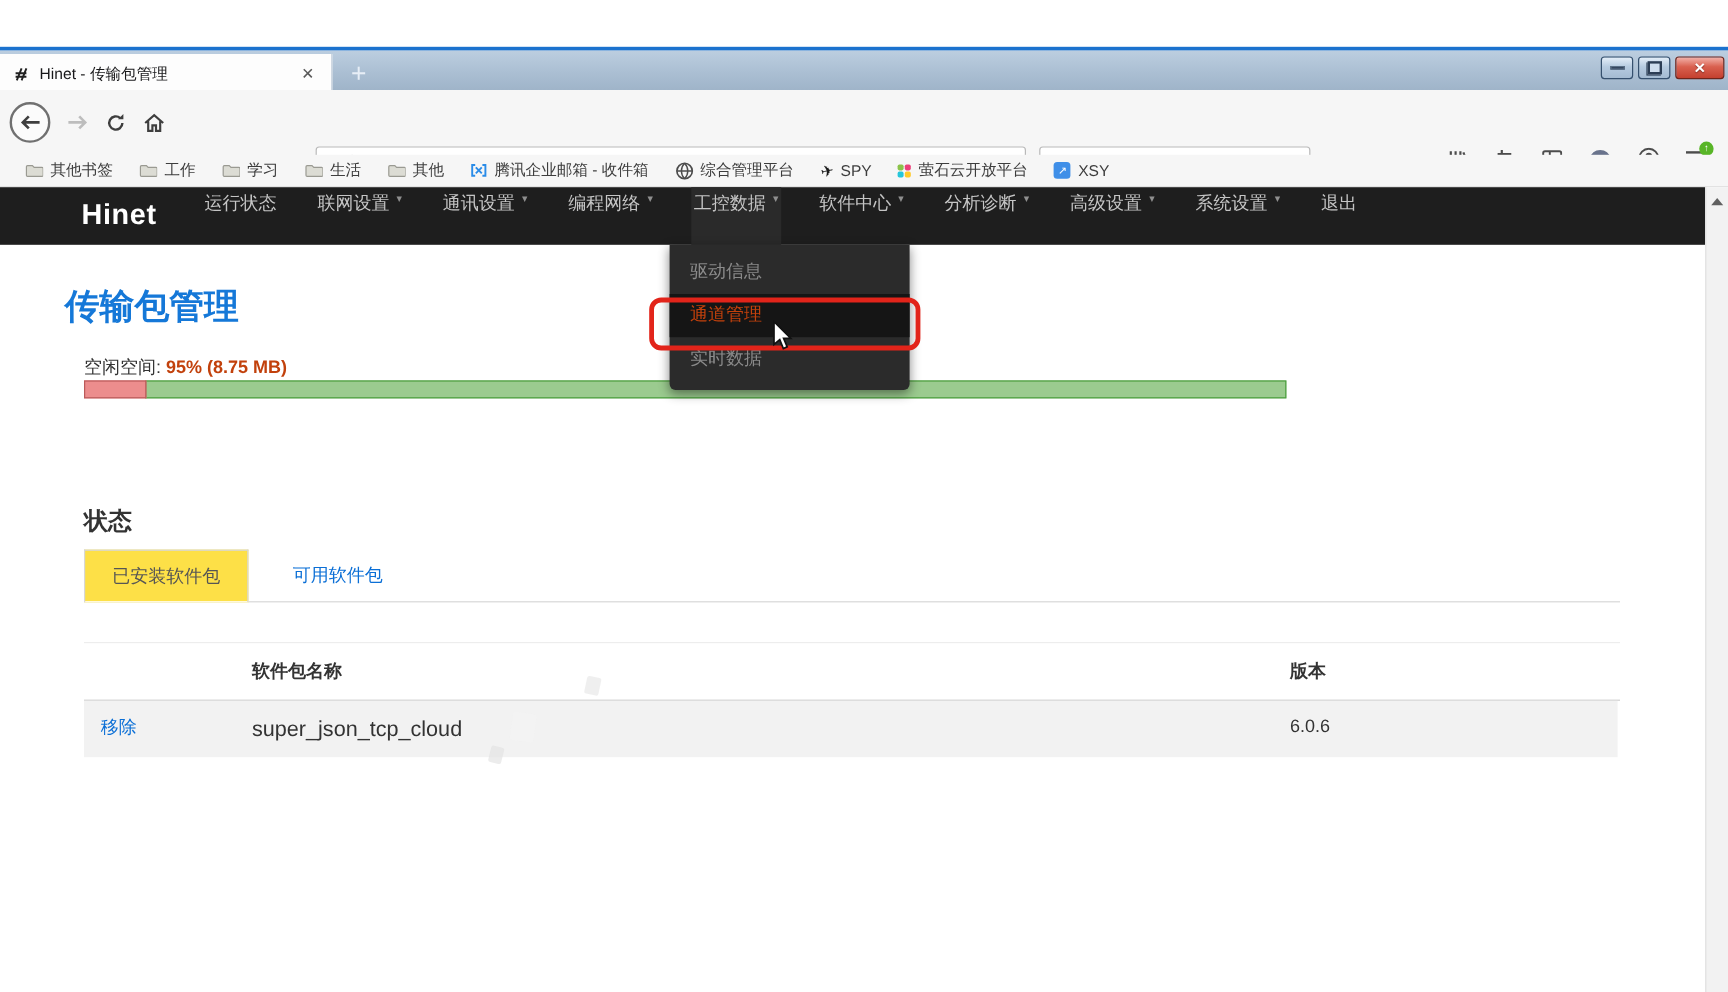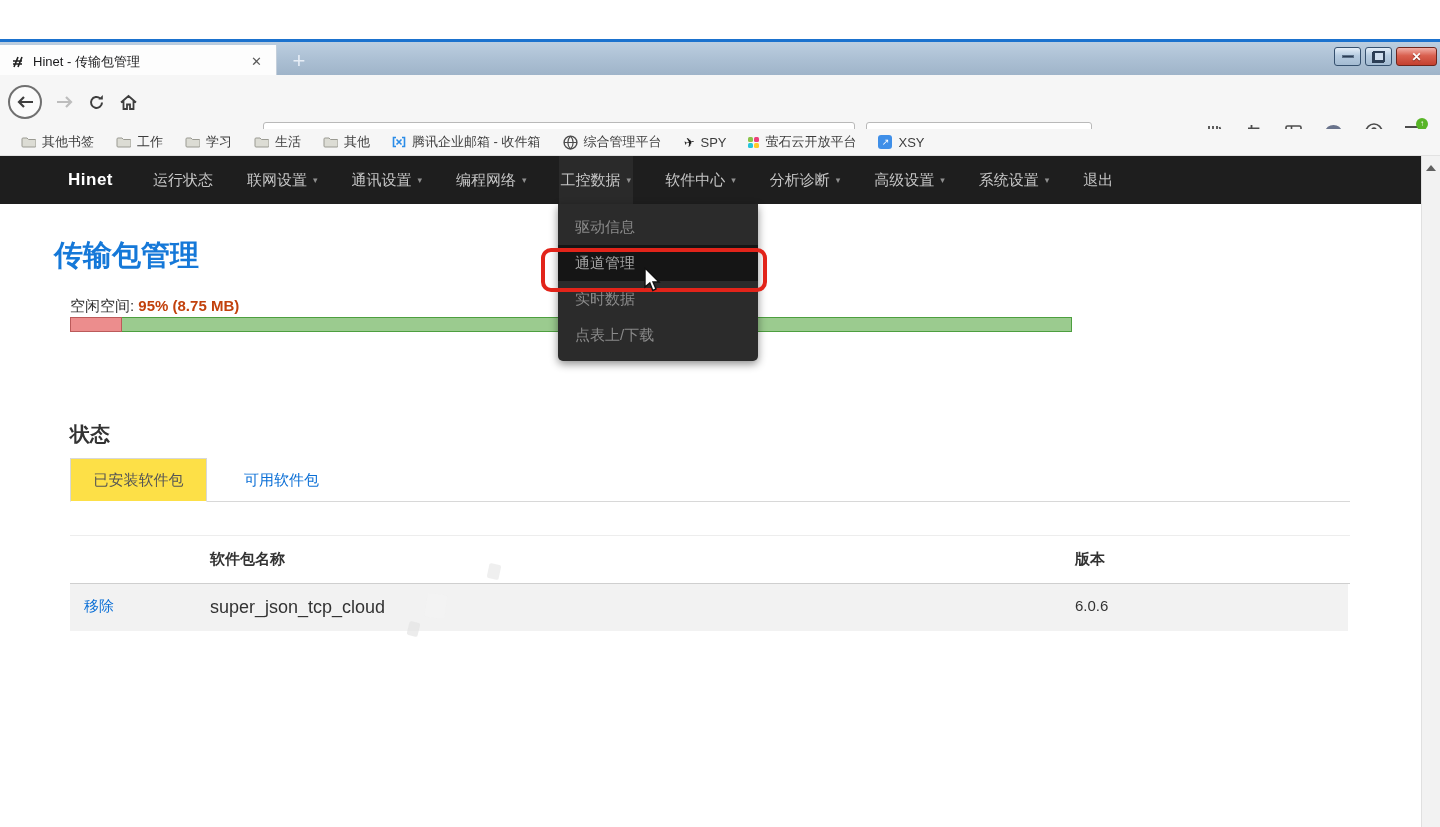--- a/index.html
+++ b/index.html
@@ -64,31 +64,31 @@
 
   
   .viewport { position:absolute; left:0; top:117px; width:1440px; height:710px; background:#fff; }
   .vscroll { position:absolute; right:0; top:0; width:19px; height:710px; background:#f2f2f2; border-left:1px solid #e0e0e0; }
   .vscroll .up { position:absolute; left:4px; top:9px; width:0; height:0;
     border-left:5px solid transparent; border-right:5px solid transparent; border-bottom:6px solid #606060; }
 
   
   .navbar { position:absolute; left:0; top:0; width:1421px; height:48px; background:#1e1e1e;
     display:flex; align-items:center; }
-  .brand { margin-left:68px; color:#fff; font-size:17px; font-weight:bold; letter-spacing:0.5px; }
+  .brand { margin-left:68px; color:#fff; font-size:24px; font-weight:bold; letter-spacing:0.5px; }
   .menu { display:flex; margin-left:38px; }
-  .nav-item { display:flex; align-items:center; gap:6px; color:#c5c5c5; font-size:15px;
-    margin-right:30px; height:48px; padding:15px 2px; cursor:default; }
+  .nav-item { display:flex; gap:6px; color:#c5c5c5; font-size:15px;
+    margin-right:30px; height:48px; padding:4px 2px; cursor:default; }
   .nav-item .caret { font-size:9px; color:#8f8f8f; }
   .nav-item.open { background:#2a2a2a; }
 
   .dropdown { position:absolute; left:558px; top:48px; width:200px; background:#2b2b2b;
     border-radius:0 0 5px 5px; box-shadow:0 3px 9px rgba(0,0,0,0.45); padding:5px 0 8px 0; z-index:5; }
   .dd-item { height:36px; line-height:36px; padding-left:17px; color:#8a8a8a; font-size:15px; }
-  .dd-item.active { background:#151515; color:#a3a3a3; }
+  .dd-item.active { background:#151515; color:#c2410c; }
   .redbox { position:absolute; left:541px; top:92px; width:226px; height:44px;
     border:4px solid #e2241a; border-radius:10px; z-index:6; }
   .cursor { position:absolute; left:643px; top:111px; z-index:7; }
 
   
   .h1 { position:absolute; left:54px; top:80px; font-size:29px; font-weight:bold; color:#1578d8; }
   .freespace { position:absolute; left:70px; top:141px; font-size:15px; color:#333; }
   .freespace b { color:#c2410c; }
   .pbar { position:absolute; left:70px; top:161px; width:1002px; height:15px; }
   .pbar .green { position:absolute; left:51px; right:0; top:0; height:15px; background:#9bcb8f; border:1px solid #4d9f3f; }
@@ -318,21 +318,20 @@
         <span class="nav-item">
             <span>退出</span>
           </span>
       </div>
     </div>
 
     <div class="dropdown">
       <div class="dd-item">驱动信息</div>
       <div class="dd-item active">通道管理</div>
       <div class="dd-item">实时数据</div>
-      <div class="dd-item">点表上/下载</div>
     </div>
     <div class="redbox"></div>
     <div class="cursor">
       <svg width="20" height="27" viewBox="0 0 20 27">
         <path d="M2 1 L2 20 L6.8 16 L9.8 23.5 L13 22 L10 15 L16 15 Z" fill="#fff" stroke="#111" stroke-width="1.4"></path>
       </svg>
     </div>
 
     <div class="h1">传输包管理</div>
     <div class="freespace">

